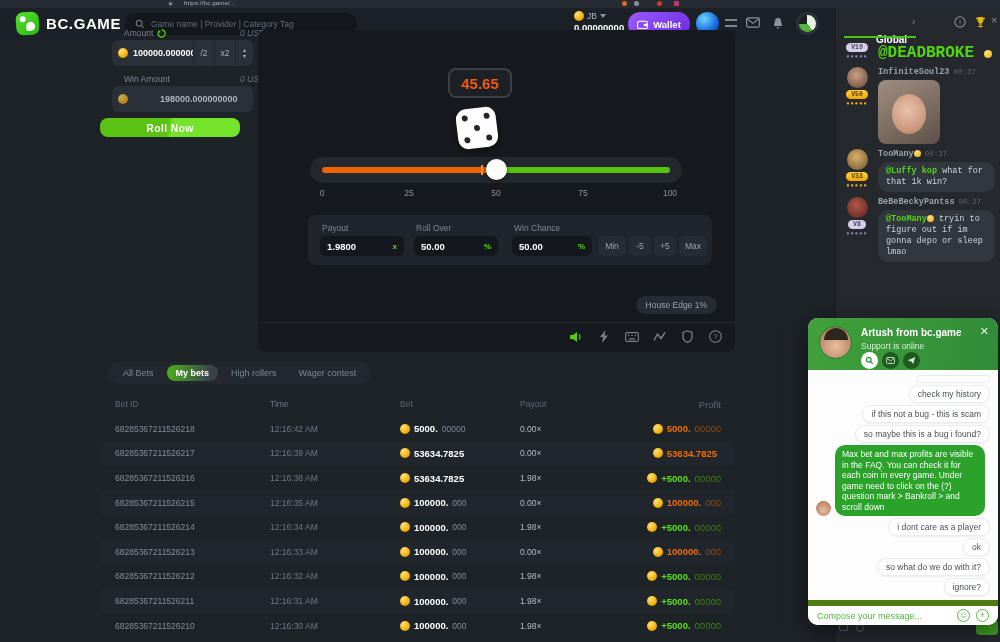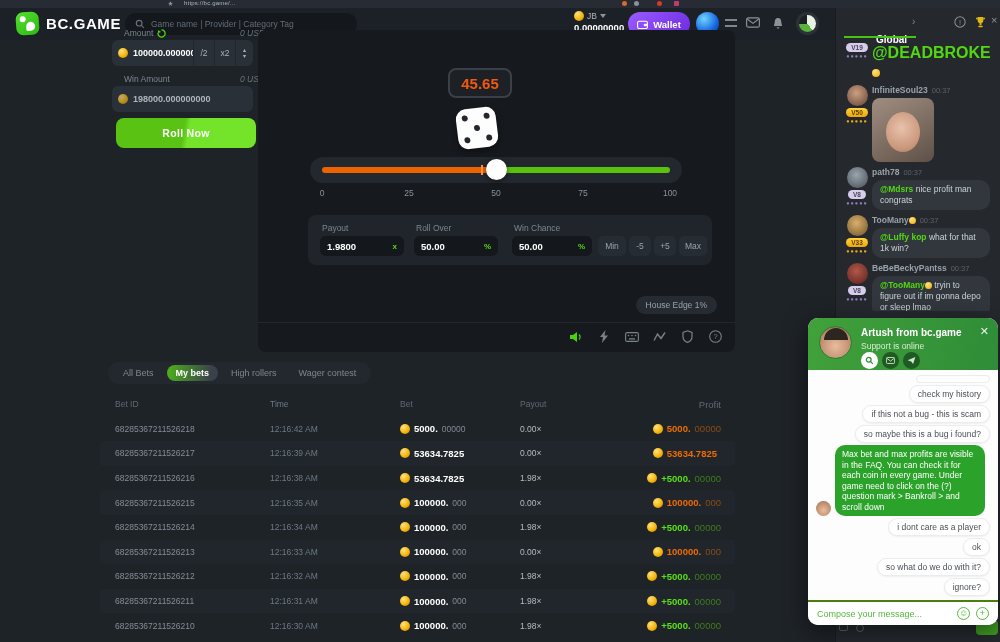--- a/index.html
+++ b/index.html
@@ -41,21 +41,21 @@
     background:conic-gradient(#e9f3e2 0 40%, #57b33c 40% 75%, #1c1f23 75%); }
 
   
   .lbl-row { position:absolute; display:flex; justify-content:space-between; align-items:center; width:141px; left:124px; font-size:8.5px; color:#7d868f; }
   .lbl-row .usd { color:#69737d;font-style:italic; }
   .bet-input { position:absolute; left:112px; width:141px; height:26px; background:#2a3037; border-radius:6px; display:flex; align-items:center; }
   .bet-input .val { flex:1; color:#fff; font-weight:700; font-size:9px; padding-left:5px; white-space:nowrap; overflow:hidden; }
   .bet-input.dim .val { color:#aeb5bc; }
   .mini-btn { width:21px; height:100%; border-left:1px solid #21262c; display:flex; align-items:center; justify-content:center; font-size:8.5px; color:#aab2ba; }
   .stepper { width:18px; height:100%; border-left:1px solid #21262c; display:flex; flex-direction:column; align-items:center; justify-content:center; font-size:6px; color:#aab2ba; line-height:6px; }
-  .roll-btn { position:absolute; left:116px; top:118px; width:140px; height:30px; border-radius:8px;
+  .roll-btn { position:absolute; left:100px; top:118px; width:140px; height:19px; border-radius:8px;
     background:linear-gradient(100deg,#59c213 48%,#74e42b 52%); color:#fff; font-weight:800; font-size:10.5px;
     display:flex; align-items:center; justify-content:center; letter-spacing:.3px; }
 
   
   #game { position:absolute; left:258px; top:30px; width:477px; height:322px; background:#16191d; border-radius:8px; }
   .result-box { position:absolute; left:190px; top:38px; width:64px; height:30px; background:#1d2126;
     border:2px solid #3a4047; border-radius:8px; display:flex; align-items:center; justify-content:center;
     color:#f2590f; font-size:15px; font-weight:800; }
   .dice { position:absolute; left:199px; top:78px; width:40px; height:40px; background:#fdfdfd; border-radius:10px;
     transform:rotate(-7deg); box-shadow:0 3px 6px rgba(0,0,0,.4); }
@@ -104,21 +104,21 @@
   .trow:nth-child(even) { background:#20262c; border-radius:4px; }
 
   
   #chat { position:absolute; right:0; top:8px; width:165px; height:634px; background:#25292e; border-left:1px solid #191d21; }
   .chat-head { position:absolute; left:0; top:0; width:100%; height:30px; }
   .chat-title { position:absolute; left:40px; top:26px; font-size:10px; font-weight:700; color:#fff; }
   .chat-chevron { position:absolute; left:76px; top:8px; color:#7d868f; font-size:10px; }
   .chat-underline { position:absolute; left:8px; top:28px; width:72px; height:2px; background:#46c414; }
   .chat-hicon { position:absolute; top:8px; }
   .messages { position:absolute; left:0; top:33px; width:165px; height:270px; overflow:hidden; padding:2px 6px; }
-  .msg { display:flex; margin-bottom:5px; }
+  .msg { display:flex; gap:6px; margin-bottom:5px;font-family:Liberation Mono, monospace; }
   .msg-left { width:30px; flex:none; display:flex; flex-direction:column; align-items:center; gap:2px; }
   .m-ava { width:21px; height:21px; border-radius:50%; }
   .badge { font-size:6.5px; font-weight:700; padding:1px 5px; border-radius:7px; }
   .badge[data-tier="light"] { background:#d6cdea; color:#4a4458; }
   .badge[data-tier="gold"] { background:linear-gradient(#ffd43b,#efa60a); color:#5c3a00; }
   .stars { font-size:5.5px; letter-spacing:1px; line-height:5px; }
   .stars[data-tier="light"] { color:#8d7cc0; }
   .stars[data-tier="gold"] { color:#e8a71c; }
   .msg-body { flex:1; min-width:0; }
   .msg-meta { font-size:8.5px; color:#99a2ab; font-weight:700; }
@@ -154,21 +154,21 @@
   .sbub { background:#fff; border:1px solid #ececec; box-shadow:0 1px 2px rgba(0,0,0,.06);
     border-radius:10px; padding:3px 8px; font-size:8.5px; color:#4a4f55; }
   .simg { width:74px; height:50px; background:#fff; border:1px solid #ececec; border-radius:8px; padding:3px; }
   .simg-in { width:100%; height:100%; border-radius:5px; background:repeating-linear-gradient(#181b1f 0 4px, #23272c 4px 6px); }
   .agent-row { align-self:flex-start; display:flex; align-items:flex-end; gap:4px; }
   .agent-mini { width:15px; height:15px; border-radius:50%; flex:none;
     background:radial-gradient(circle at 50% 62%,#e9bd9c,#b9876a 70%,#4a3326); }
   .abub { background:#2ba32a; color:#fff; border-radius:10px; padding:4px 7px; font-size:8.5px; line-height:10.5px; max-width:150px; }
   .read { font-size:7.5px; color:#9aa3ab; }
   .read .ck { color:#7d868f; }
-  .sup-foot { position:absolute; left:0; bottom:0; width:100%; height:25px; border-top:2px solid #4d7c0f; background:#fff;
+  .sup-foot { position:absolute; left:0; bottom:0; width:100%; height:25px; border-top:6px solid #4d7c0f; background:#fff;
     display:flex; align-items:center; padding:0 9px; gap:6px; }
   .compose { flex:1; font-size:9px; color:#55b83e; }
   .foot-ic { width:13px; height:13px; border:1px solid #55b83e; border-radius:50%; color:#55b83e;
     font-size:9px; line-height:11px; text-align:center; }
 </style>
 </head>
 <body>
 
 <div id="stage">
 
@@ -239,21 +239,21 @@
       <span class="mini-btn">x2</span>
       <span class="stepper">
           <span>▴</span>
           <span>▾</span>
         </span>
     </div>
     <div class="lbl-row" style="top:74px;">
       <span>Win Amount</span>
       <span class="usd">0 USD</span>
     </div>
-    <div class="bet-input dim" style="top:86px;">
+    <div class="bet-input dim" style="top:86px;gap:27px;">
       <span class="coin" style="margin-left:6px;opacity:.7;"></span>
       <span class="val">198000.000000000</span>
     </div>
     <div class="roll-btn">Roll Now</div>
   </div>
 
   <div id="game">
     <div class="result-box">45.65</div>
     <div class="dice">
       <span class="pip" style="left:6px;top:6px;"></span>
@@ -527,31 +527,20 @@
           <div class="m-ava" style="background:radial-gradient(circle at 45% 38%,#caa083,#7d5a46 75%,#3a2a22);"></div>
           <span class="badge" data-tier="gold">V50</span>
           <span class="stars" data-tier="gold">●●●●●</span>
         </div>
         <div class="msg-body">
           <div class="msg-meta"><span>InfiniteSoul23</span><span class="t">00:37</span></div>
           <div class="chat-img"></div>
         </div>
       </div>
 
-      <div class="msg">
-        <div class="msg-left">
-          <div class="m-ava" style="background:radial-gradient(circle at 45% 38%,#9aa4ad,#5b646d 75%,#2c3238);"></div>
-          <span class="badge" data-tier="light">V8</span>
-          <span class="stars" data-tier="light">●●●●●</span>
-        </div>
-        <div class="msg-body">
-          <div class="msg-meta"><span>path78</span><span class="t">00:37</span></div>
-          <div class="bubble"><span class="mention">@Mdsrs</span> <span>nice profit man congrats</span></div>
-        </div>
-      </div>
 
       <div class="msg">
         <div class="msg-left">
           <div class="m-ava" style="background:radial-gradient(circle at 45% 38%,#d8b06a,#8a6a3a 75%,#43331c);"></div>
           <span class="badge" data-tier="gold">V33</span>
           <span class="stars" data-tier="gold">●●●●●</span>
         </div>
         <div class="msg-body">
           <div class="msg-meta"><span>TooMany</span><span class="edot" style="width:7px;height:7px;"></span><span class="t">00:37</span></div>
           <div class="bubble"><span class="mention">@Luffy kop</span> <span>what for that 1k win?</span></div>

